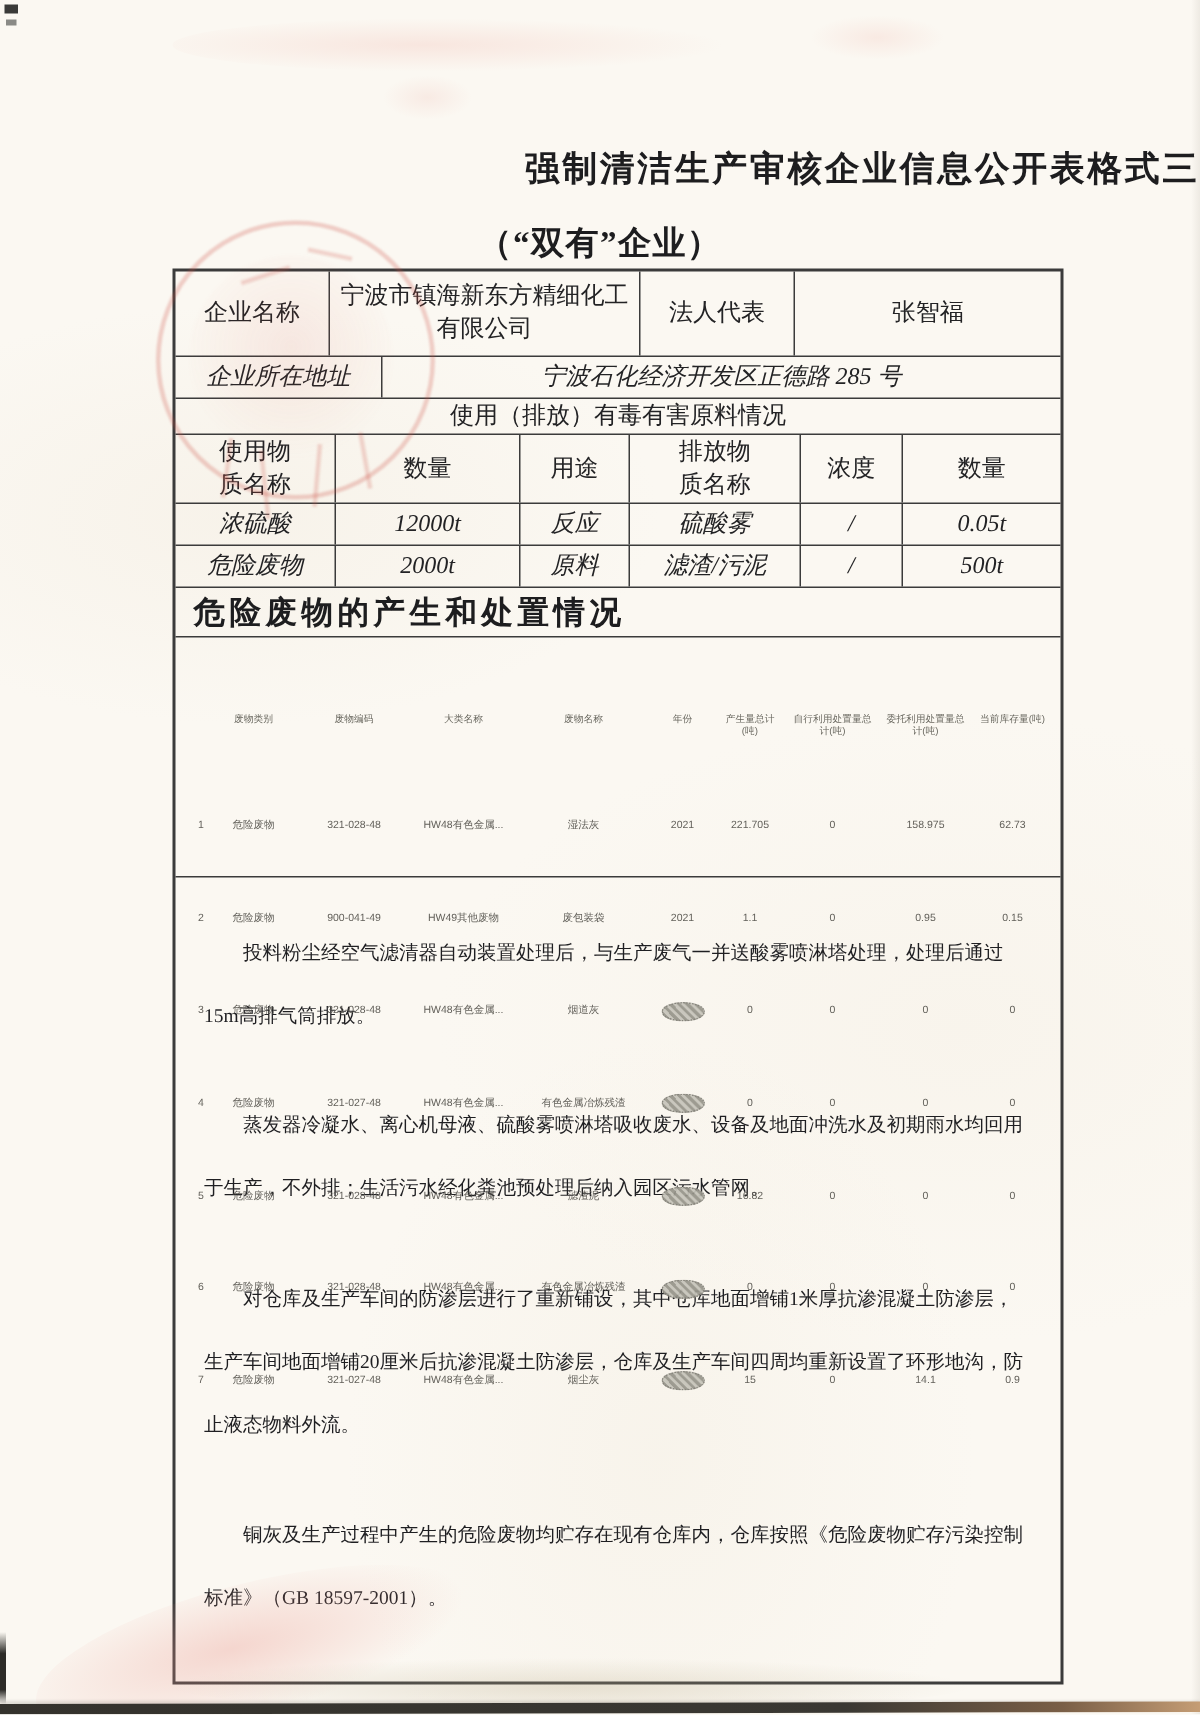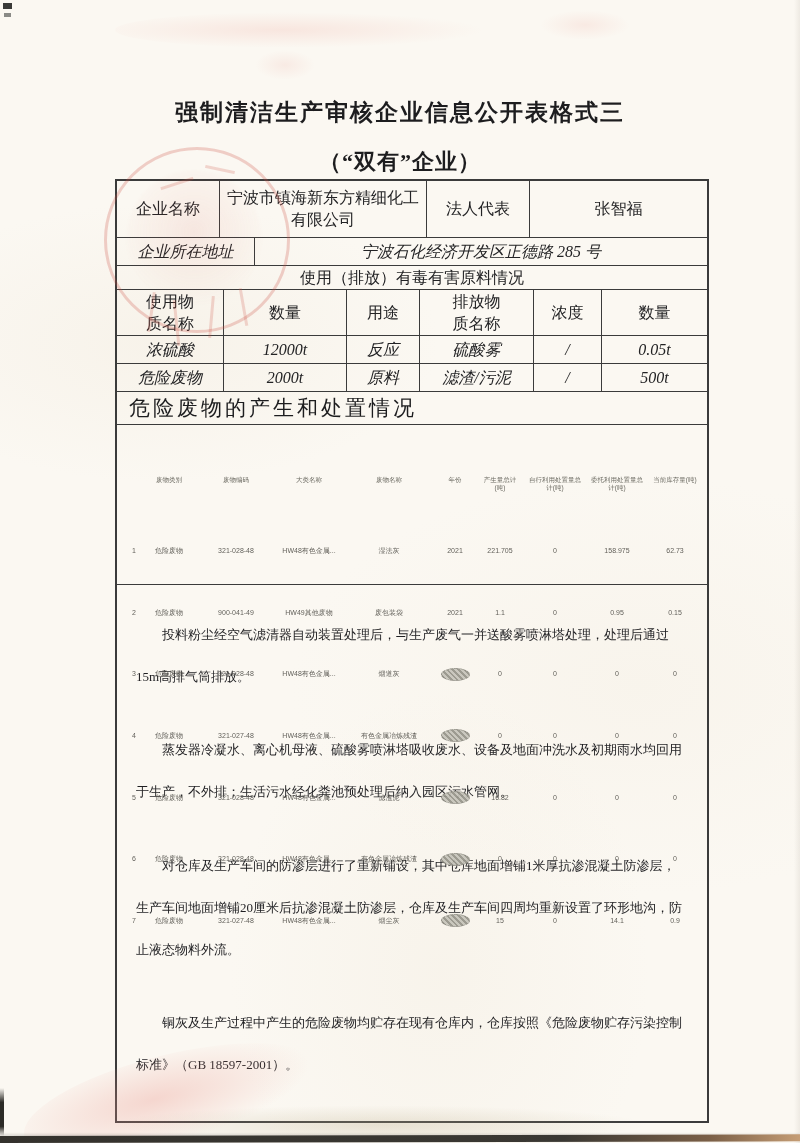--- a/index.html
+++ b/index.html
@@ -34,37 +34,37 @@
   .smudge-bpink{left:20px;top:1055px;width:300px;height:90px;background:radial-gradient(ellipse at 45% 45%, rgba(233,148,138,.34), transparent 68%);transform:rotate(-14deg);}
   .smudge-btan{left:110px;top:1105px;width:540px;height:36px;background:radial-gradient(ellipse at 50% 55%, rgba(188,174,140,.30), transparent 70%);}
   .edge-left-dark{left:0;top:1088px;width:4px;height:48px;background:linear-gradient(to bottom, transparent, #2c2b27 30%, #2c2b27 80%, transparent);}
   .edge-right{right:0;top:0;width:6px;height:100%;background:linear-gradient(to left, rgba(120,110,95,.10), transparent);}
   .bottom-strip{left:-4px;bottom:0;width:810px;height:7px;
         background:linear-gradient(to right,#34322d 0%,#3a3833 70%,#7a5f47 88%,#caa178 100%);
         transform:rotate(-.12deg);transform-origin:left bottom;}
   .bottom-strip-shadow{left:0;bottom:6px;width:100%;height:3px;background:rgba(60,55,45,.15);filter:blur(1px);}
 
   
-  .doc-title{position:absolute;top:97px;left:0;width:100%;text-align:center;
+  .doc-title{position:absolute;top:97px;left:0;width:100%;text-align:right;
     font-size:23px;font-weight:700;letter-spacing:2px;color:#1d1d1f;}
   .doc-subtitle{position:absolute;top:147px;left:0;width:100%;text-align:center;
     font-size:22px;font-weight:700;letter-spacing:1px;color:#1d1d1f;}
 
   
   .tbl{position:absolute;left:115px;top:179px;width:590px;border:2px solid #3b3b3b;background:transparent;}
   .tr{display:flex;border-bottom:1px solid #3b3b3b;box-sizing:border-box;}
   .tr:last-child{border-bottom:none;}
   .td{border-right:1px solid #3b3b3b;box-sizing:border-box;display:flex;align-items:center;justify-content:center;
       font-size:16px;color:#232325;text-align:center;white-space:pre-line;line-height:1.35;}
   .td:last-child{border-right:none;}
   .h57{height:57px;} .h28{height:28px;font-style:italic;} .h24{height:24px;font-family:Liberation Serif, serif;} .h46{height:46px;} .h33{height:33px;} .h160{height:160px;} .h36{height:36px;}
   .w103{width:103px;} .w207{width:207px;} .w138{width:138px;}
   .w107{width:107px;} .w123{width:123px;} .w73{width:73px;} .w114{width:114px;} .w68{width:68px;}
   .flex1{flex:1;}
-  .section-cell{justify-content:flex-start;padding-left:12px;font-size:21px;letter-spacing:3px;font-weight:400;color:#1d1d1f;}
+  .section-cell{justify-content:flex-start;padding-left:12px;font-size:21px;letter-spacing:3px;font-weight:700;color:#1d1d1f;}
   .text-cell{display:block;padding:2px 14px 8px 14px;min-height:263px;text-align:left;}
   .para{font-size:13px;line-height:42px;text-indent:2em;margin:5px;color:#1f1f22;}
 
   
   .mini-wrap{position:relative;width:100%;height:100%;}
   .mini-table{position:absolute;left:10px;top:8px;right:8px;
     font-family:"Liberation Sans","DejaVu Sans",sans-serif;color:#55534d;
     filter:blur(.45px);opacity:.92;}
   .mini-grid{display:grid;grid-template-columns:14px 52px 78px 64px 92px 36px 50px 56px 64px 1fr;column-gap:2px;align-items:center;}
   .mini-header{font-size:6.5px;line-height:1.25;color:#5c5a52;align-items:start;padding-bottom:4px;min-height:18px;}

